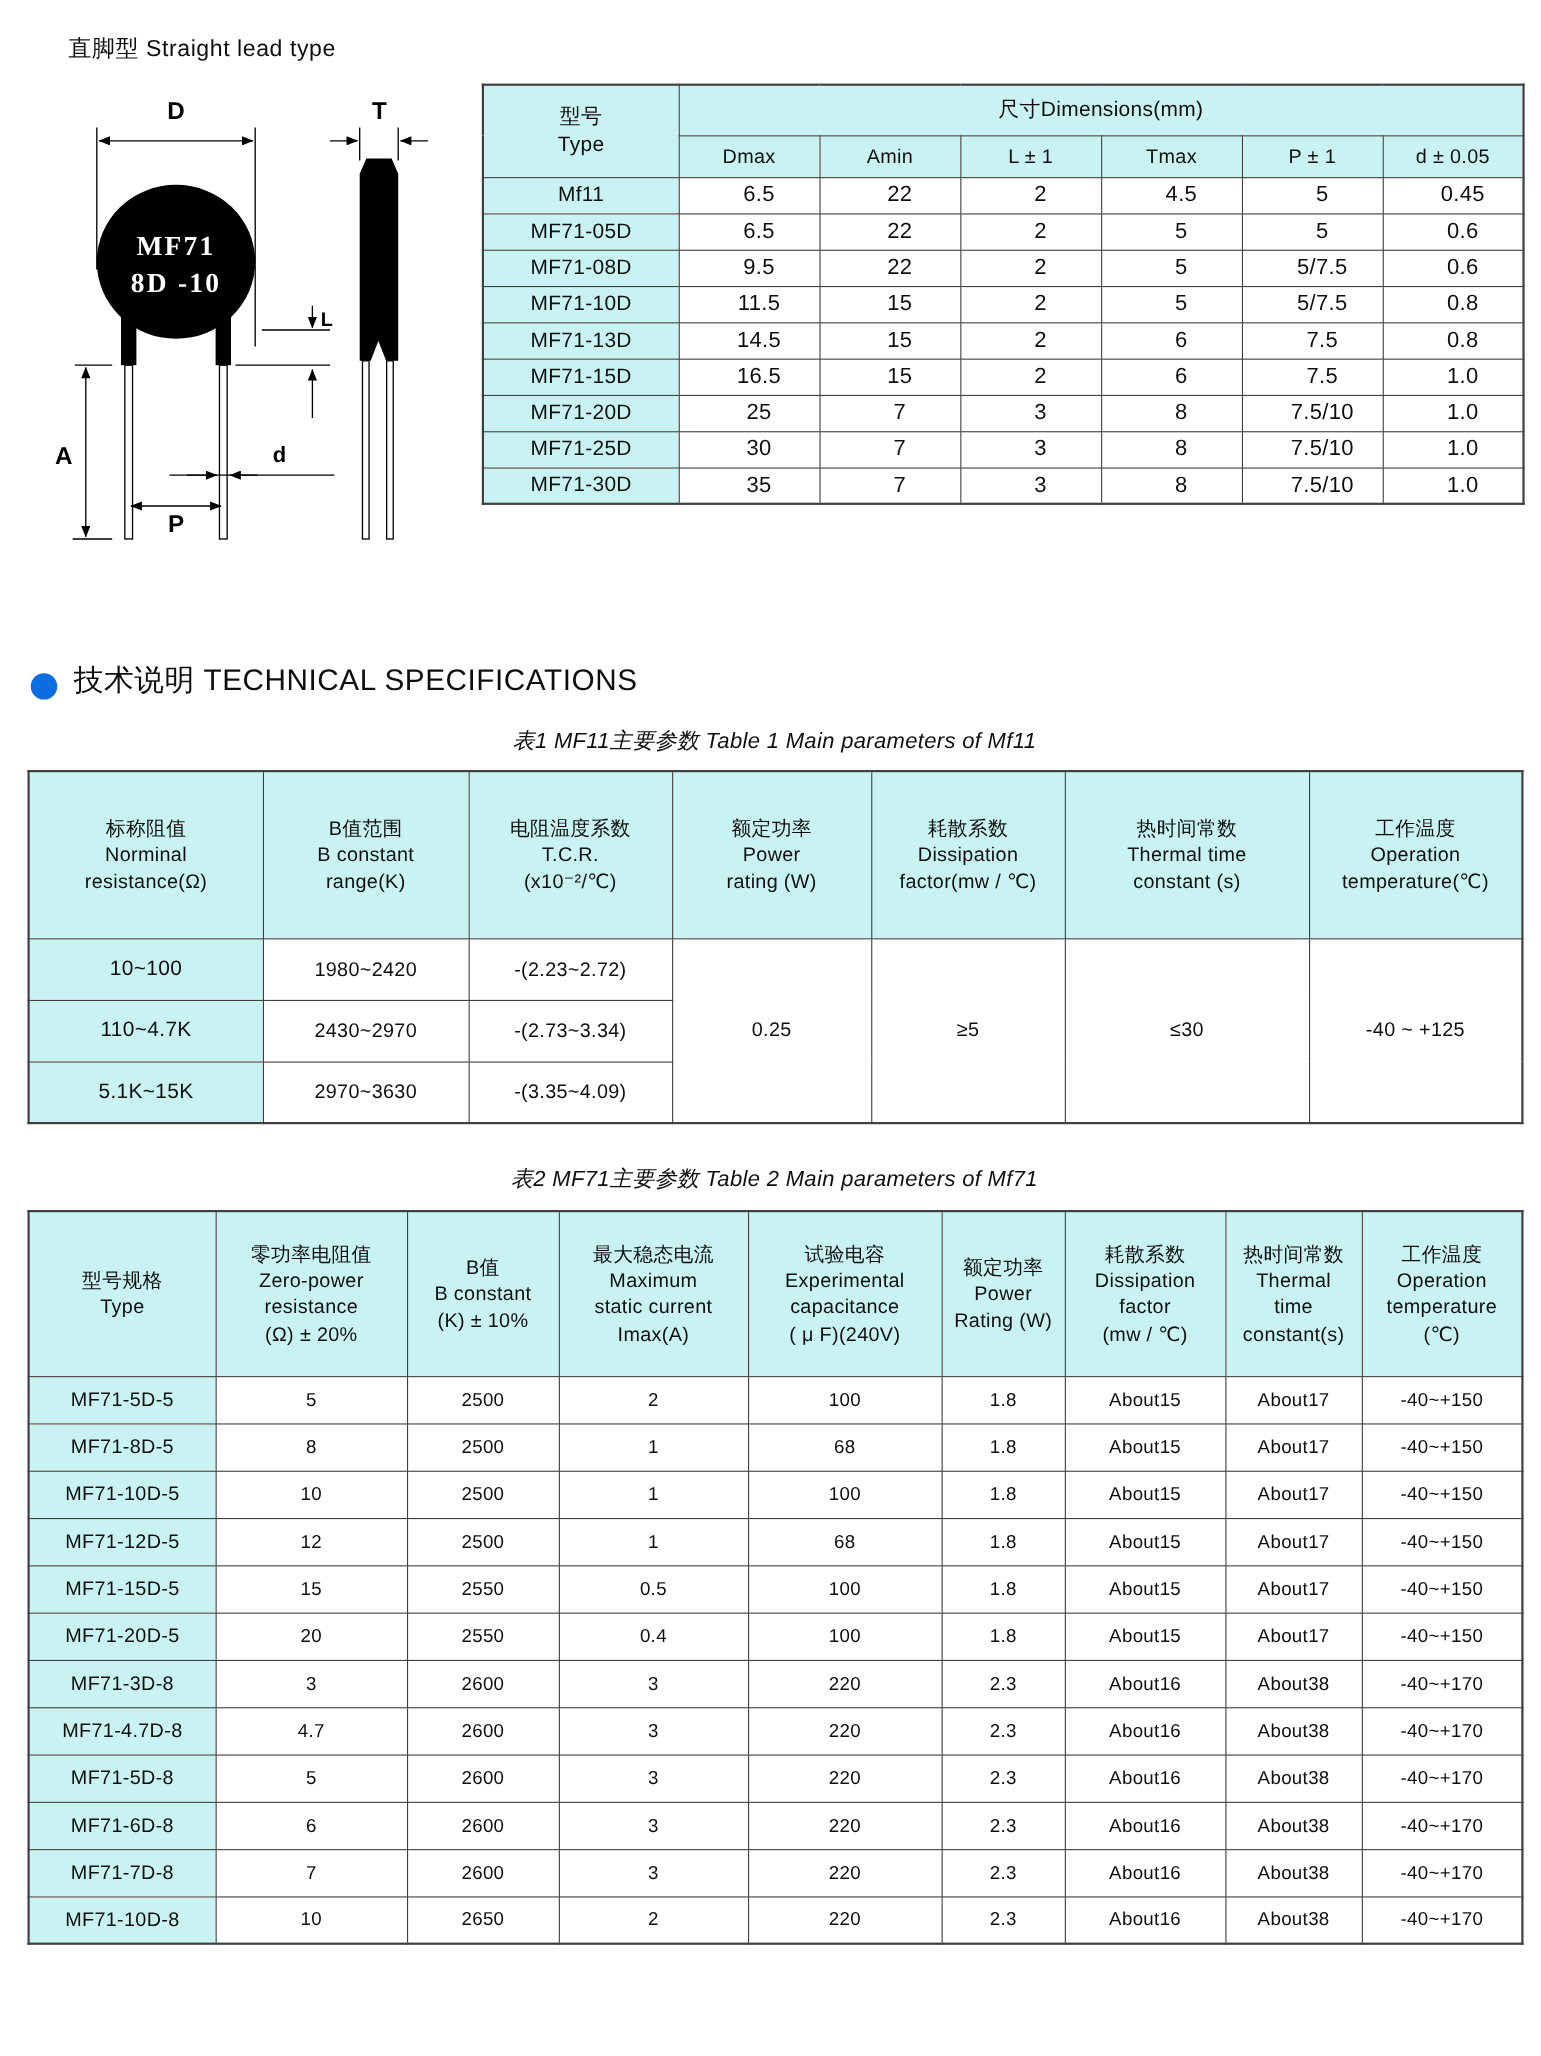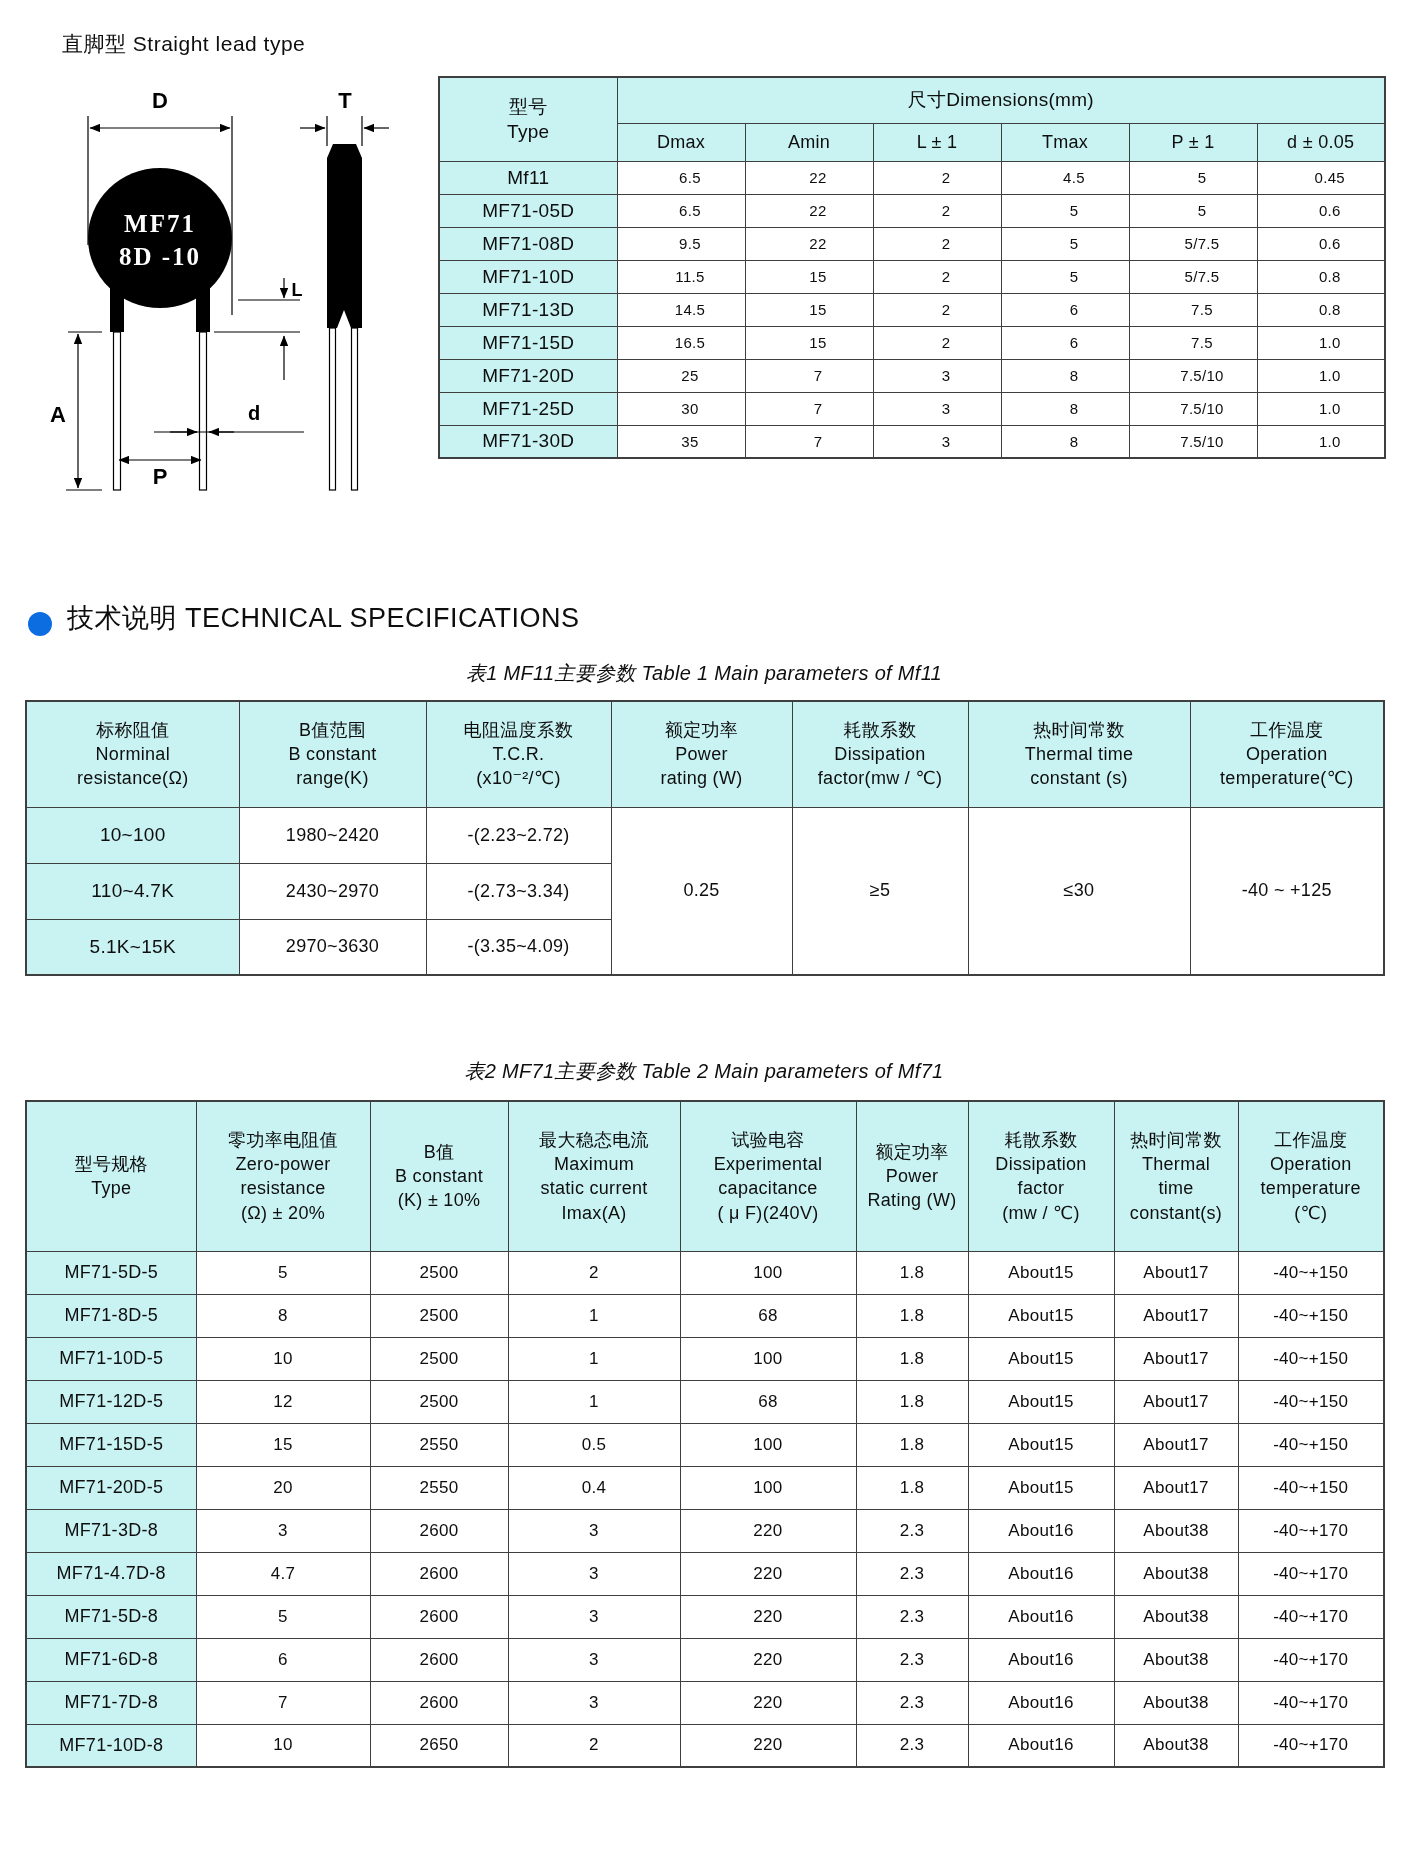--- a/index.html
+++ b/index.html
@@ -48,33 +48,33 @@
   .tbl-caption{
     position:absolute;left:25px;width:1358px;text-align:center;
     font-size:20px;letter-spacing:.3px;font-style:italic;
   }
   #caption1{top:660px;}
   #caption2{top:1058px;}
 
   
   .t1-wrap{position:absolute;left:25px;top:700px;}
   .t1-wrap table{width:1358px;border:2.5px solid var(--grid);}
-  .t1-wrap thead tr{height:106px;}
+  .t1-wrap thead tr{height:152px;}
   .t1-wrap tbody tr{height:56px;margin-top:18px;}
   .t1-wrap .rowhead{font-size:19px;}
 
   
   .t2-wrap{position:absolute;left:25px;top:1100px;}
   .t2-wrap table{width:1358px;border:2.5px solid var(--grid);}
   .t2-wrap thead tr{height:150px;}
   .t2-wrap tbody tr{height:43px;}
   .t2-wrap tbody th{font-size:18px;white-space:nowrap;}
   .t2-wrap tbody td{font-size:17px;}
 
-  .dims-wrap tbody td{font-size:15px;padding-left:20px;}
+  .dims-wrap tbody td{font-size:20px;padding-left:20px;}
   .t1-wrap tbody td{font-size:18px;}
 </style>
 </head>
 <body>
 
 <div class="page-title">直脚型 Straight lead type</div>
 
 <svg class="diagram" width="350" height="420" viewBox="0 0 350 420">
   <defs>
     <marker id="arr" viewBox="0 0 10 8" refX="9.5" refY="4" markerWidth="9" markerHeight="7" orient="auto-start-reverse">

